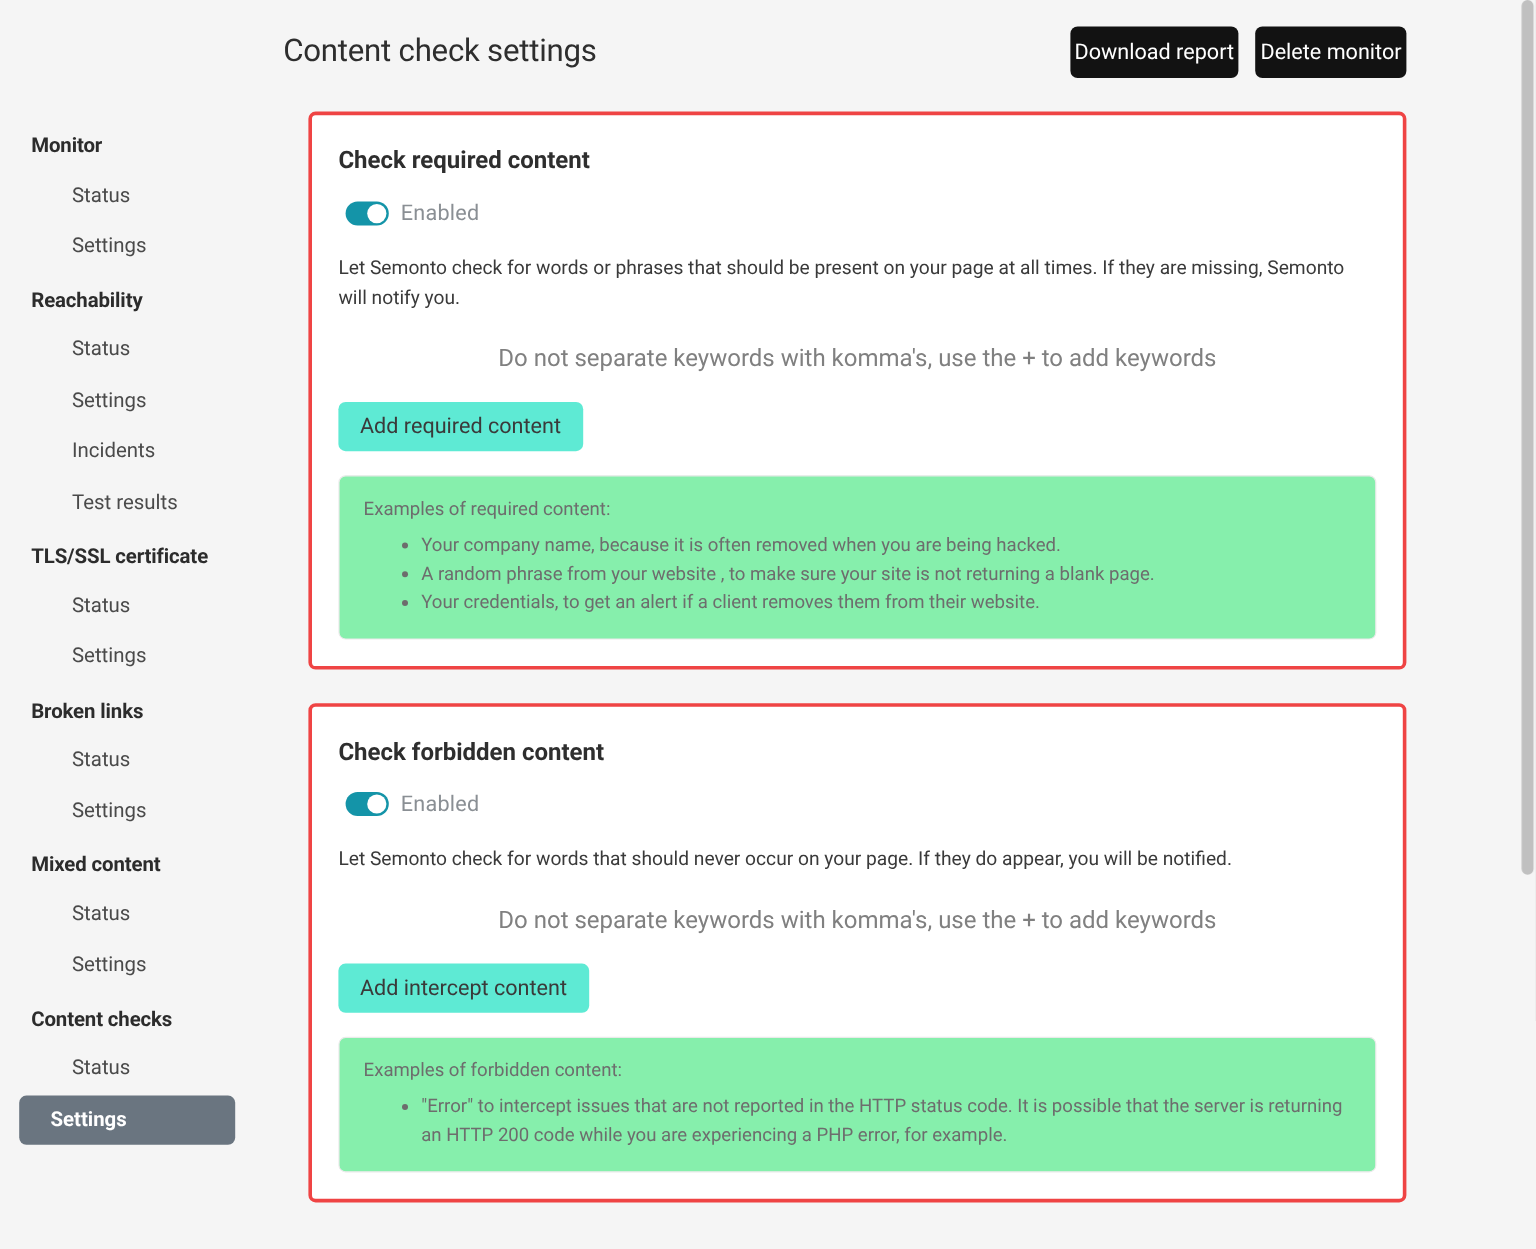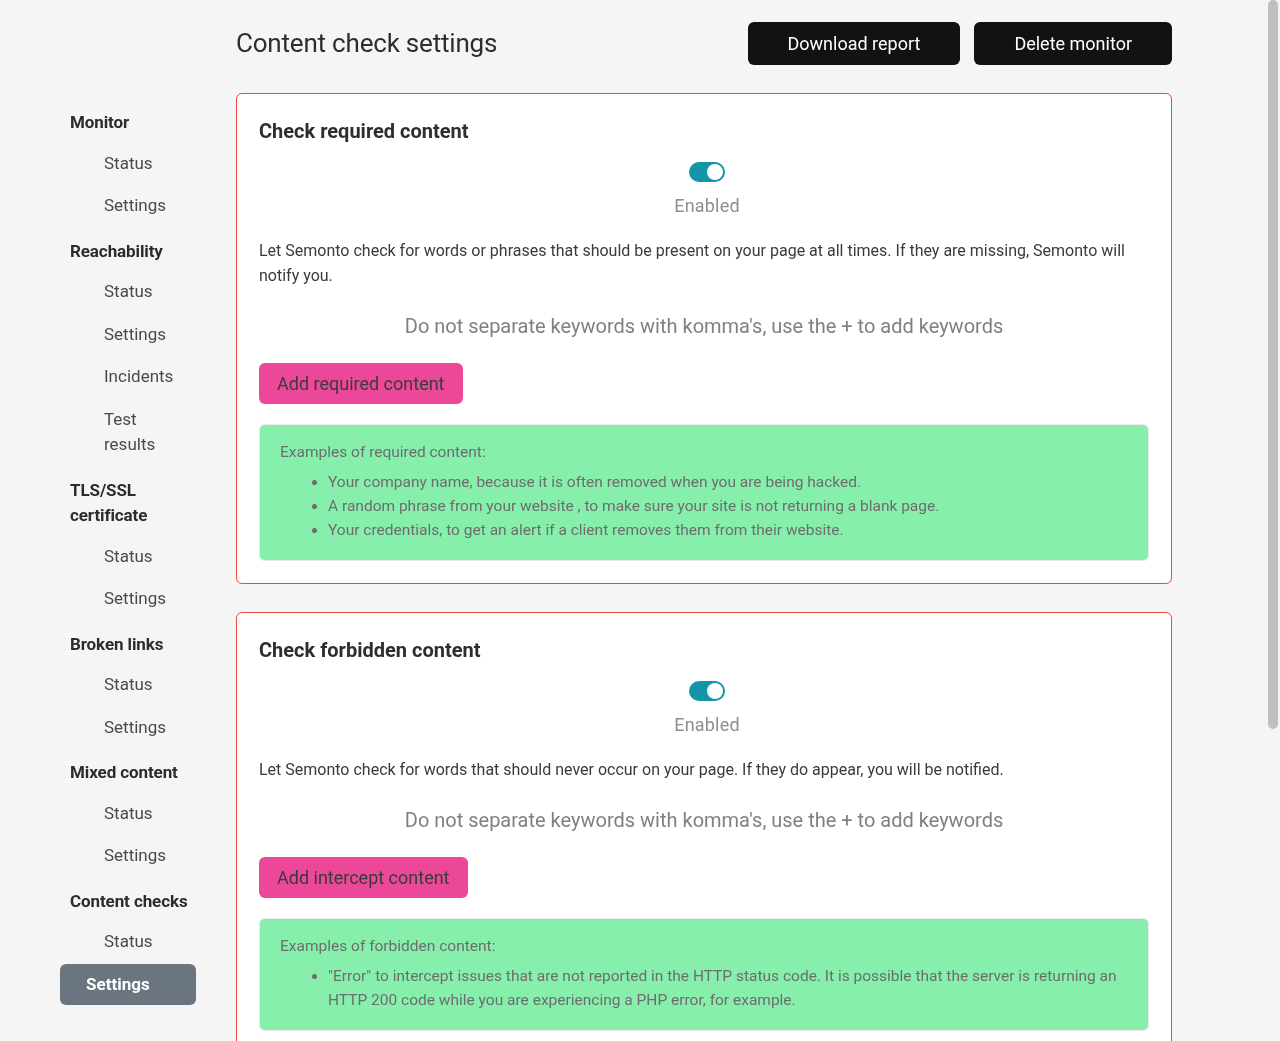--- a/index.html
+++ b/index.html
@@ -10,21 +10,21 @@
       font-size: 16px;
       line-height: 1.5;
     }
     .layout { display: flex; min-height: 100vh; }
     
     .sidebar {
       width: 210px;
       padding: 0 0 20px 0;
       flex-shrink: 0;
     }
-    .sidebar-inner { padding-top: 100px; padding-left: 44px; }
+    .sidebar-inner { padding-top: 100px; }
     .nav-group { margin-bottom: 2px; }
     .nav-heading {
       font-weight: 700;
       font-size: 17px;
       color: #2c2c2c;
       padding: 10px 0 6px 26px;
       letter-spacing: -0.1px;
     }
     .nav-item {
       display: block;
@@ -56,50 +56,50 @@
     .page-title {
       font-size: 26px;
       font-weight: 400;
       color: #2e2e2e;
       letter-spacing: -0.2px;
     }
     .header-actions { display: flex; gap: 14px; }
     .btn {
       border: none;
       border-radius: 6px;
-      padding: 11px 40px;
+      padding: 11px 4px;
       font-size: 18px;
       cursor: pointer;
       font-family: inherit;
     }
     .btn-dark {
       background: #121212;
       color: #ffffff;
     }
     
     .card {
       background: #ffffff;
-      border: 1px solid #ef4444;
+      border: 3px solid #ef4444;
       border-radius: 6px;
       padding: 22px 22px 22px 22px;
       margin-bottom: 28px;
+      margin-left: 21px;
     }
     .card-title {
       font-size: 20px;
       font-weight: 700;
       color: #2e2e2e;
       margin-bottom: 16px;
     }
     .toggle-row {
       display: flex;
       align-items: center;
       gap: 10px;
       margin-bottom: 20px;
       margin-left: 6px;
-      flex-direction: column;
     }
     .toggle {
       width: 36px;
       height: 20px;
       background: #1494a8;
       border-radius: 999px;
       position: relative;
       cursor: pointer;
       flex-shrink: 0;
     }
@@ -124,21 +124,21 @@
       margin-bottom: 22px;
       line-height: 1.55;
     }
     .hint {
       font-size: 20px;
       color: #808080;
       margin-bottom: 22px;
       text-align: center;
     }
     .btn-light {
-      background: #ec4899;
+      background: #5eead4;
       color: #3a3a3a;
       padding: 10px 18px;
       font-size: 18px;
     }
     .example-box {
       margin-top: 20px;
       background: #86efac;
       border: 1px solid #eaeaea;
       border-radius: 6px;
       padding: 16px 20px 18px 20px;

